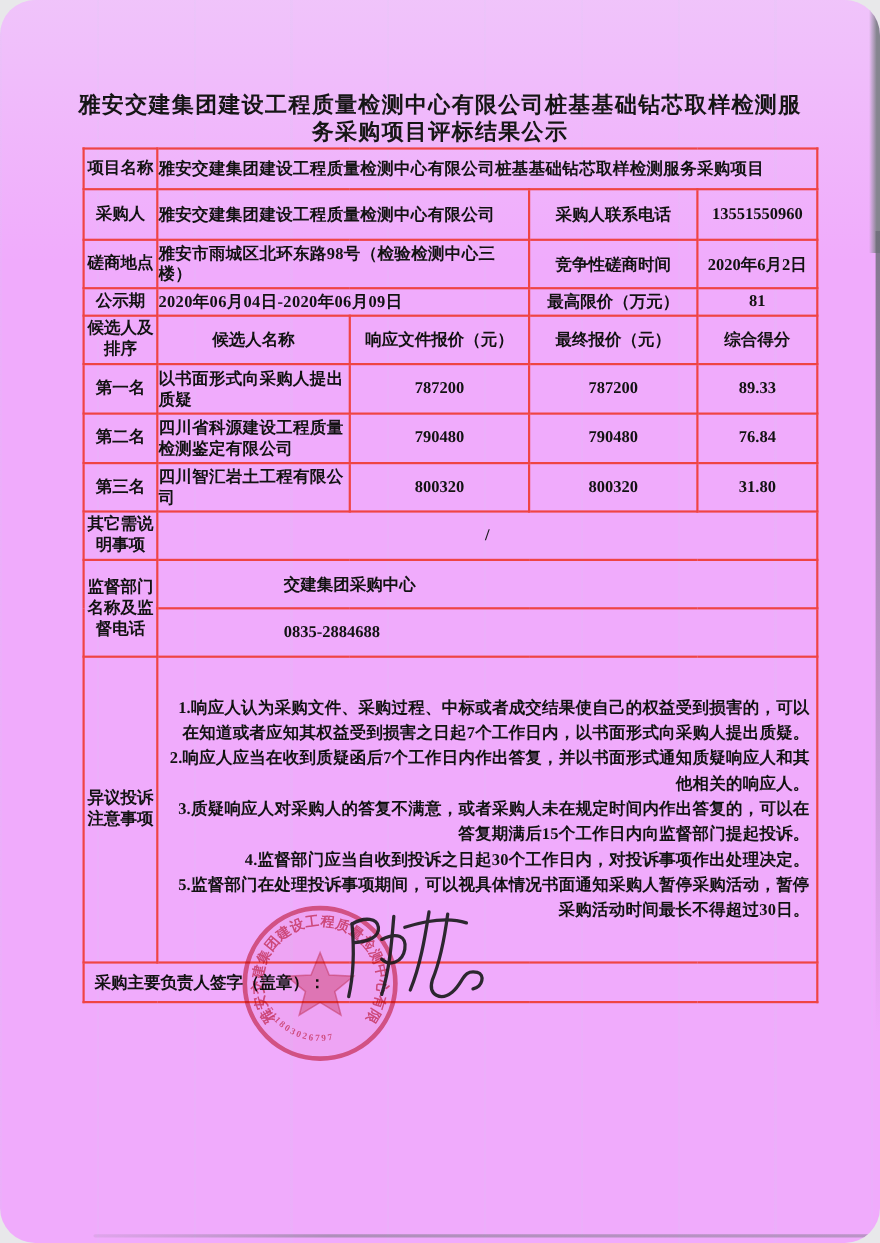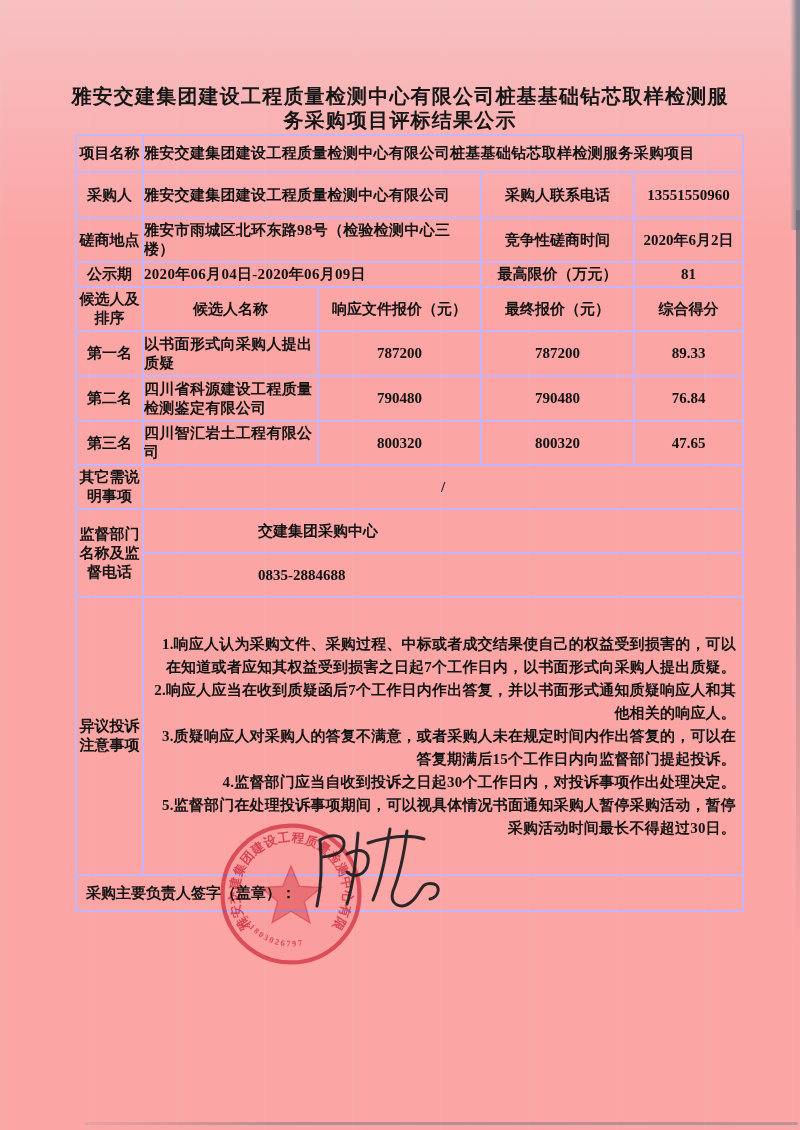--- a/index.html
+++ b/index.html
@@ -1,20 +1,20 @@
 <!DOCTYPE html>
 <html><head>
 <meta charset="utf-8">
 <style>
   * { margin:0; padding:0; box-sizing:border-box; }
   html,body { background:#e8e8ea; }
   .page {
     position:relative; width:800px; height:1130px; margin:0 auto;
-    background:#fca5a5; overflow:hidden;
-    font-family:"Liberation Serif", serif; color:#111;
+    background:#f0abfc; overflow:hidden;
+    font-family:"Liberation Serif", serif; color:#111;border-radius:32px;
   }
   .page::before {
     content:""; position:absolute; inset:0; pointer-events:none;
     background-image:
       repeating-linear-gradient(90deg, rgba(200,210,238,0.10) 0 2px, transparent 2px 88px),
       linear-gradient(180deg, rgba(240,242,248,0.35), rgba(255,255,255,0) 240px);
   }
   .scan-edge-right-top {
     position:absolute; top:0; right:0; width:10px; height:230px;
     background:linear-gradient(to left, #85858f 30%, rgba(133,133,143,0));
@@ -31,21 +31,21 @@
   .doc-title {
     position:absolute; top:84px; left:69px; width:662px;
     font-size:20px; font-weight:700; line-height:24px;
     letter-spacing:1.2px; text-align:center; color:#161616;
   }
   table.main {
     position:absolute; left:75px; top:134px; width:667px;
     border-collapse:collapse; table-layout:fixed;
   }
   table.main td {
-    border:2px solid #c4b5fd; font-size:15px; color:#121212;
+    border:2px solid #ef4444; font-size:15px; color:#121212;
     vertical-align:middle; overflow:hidden;
   }
   td.lbl { font-weight:700; text-align:center; padding:2px 1px; line-height:19px; }
   td.vl  { text-align:left; padding:2px 0; font-weight:600; letter-spacing:0.3px; }
   td.vc  { text-align:center; font-weight:600; }
   td.hd  { text-align:center; font-weight:700; }
   td.num { text-align:center; font-weight:600; font-size:15px; }
   td.indent { text-align:left; padding-left:114px; font-weight:600; }
   td.notes-cell { padding:6px 6px 6px 5px; }
   .note-line { font-size:15px; line-height:23px; font-weight:600; letter-spacing:0.2px; text-align:right; }
@@ -124,21 +124,21 @@
       <td class="num">790480</td>
       <td class="num">790480</td>
       <td class="num">76.84</td>
     </tr>
 
     <tr style="height:42px">
       <td class="lbl">第三名</td>
       <td class="vl">四川智汇岩土工程有限公司</td>
       <td class="num">800320</td>
       <td class="num">800320</td>
-      <td class="num">47.65</td>
+      <td class="num">31.80</td>
     </tr>
 
     <tr style="height:44px">
       <td class="lbl">其它需说明事项</td>
       <td class="vc" colspan="4">/</td>
     </tr>
 
     <tr style="height:44px">
       <td class="lbl" rowspan="2">监督部门名称及监督电话</td>
       <td class="indent" colspan="4">交建集团采购中心</td>

